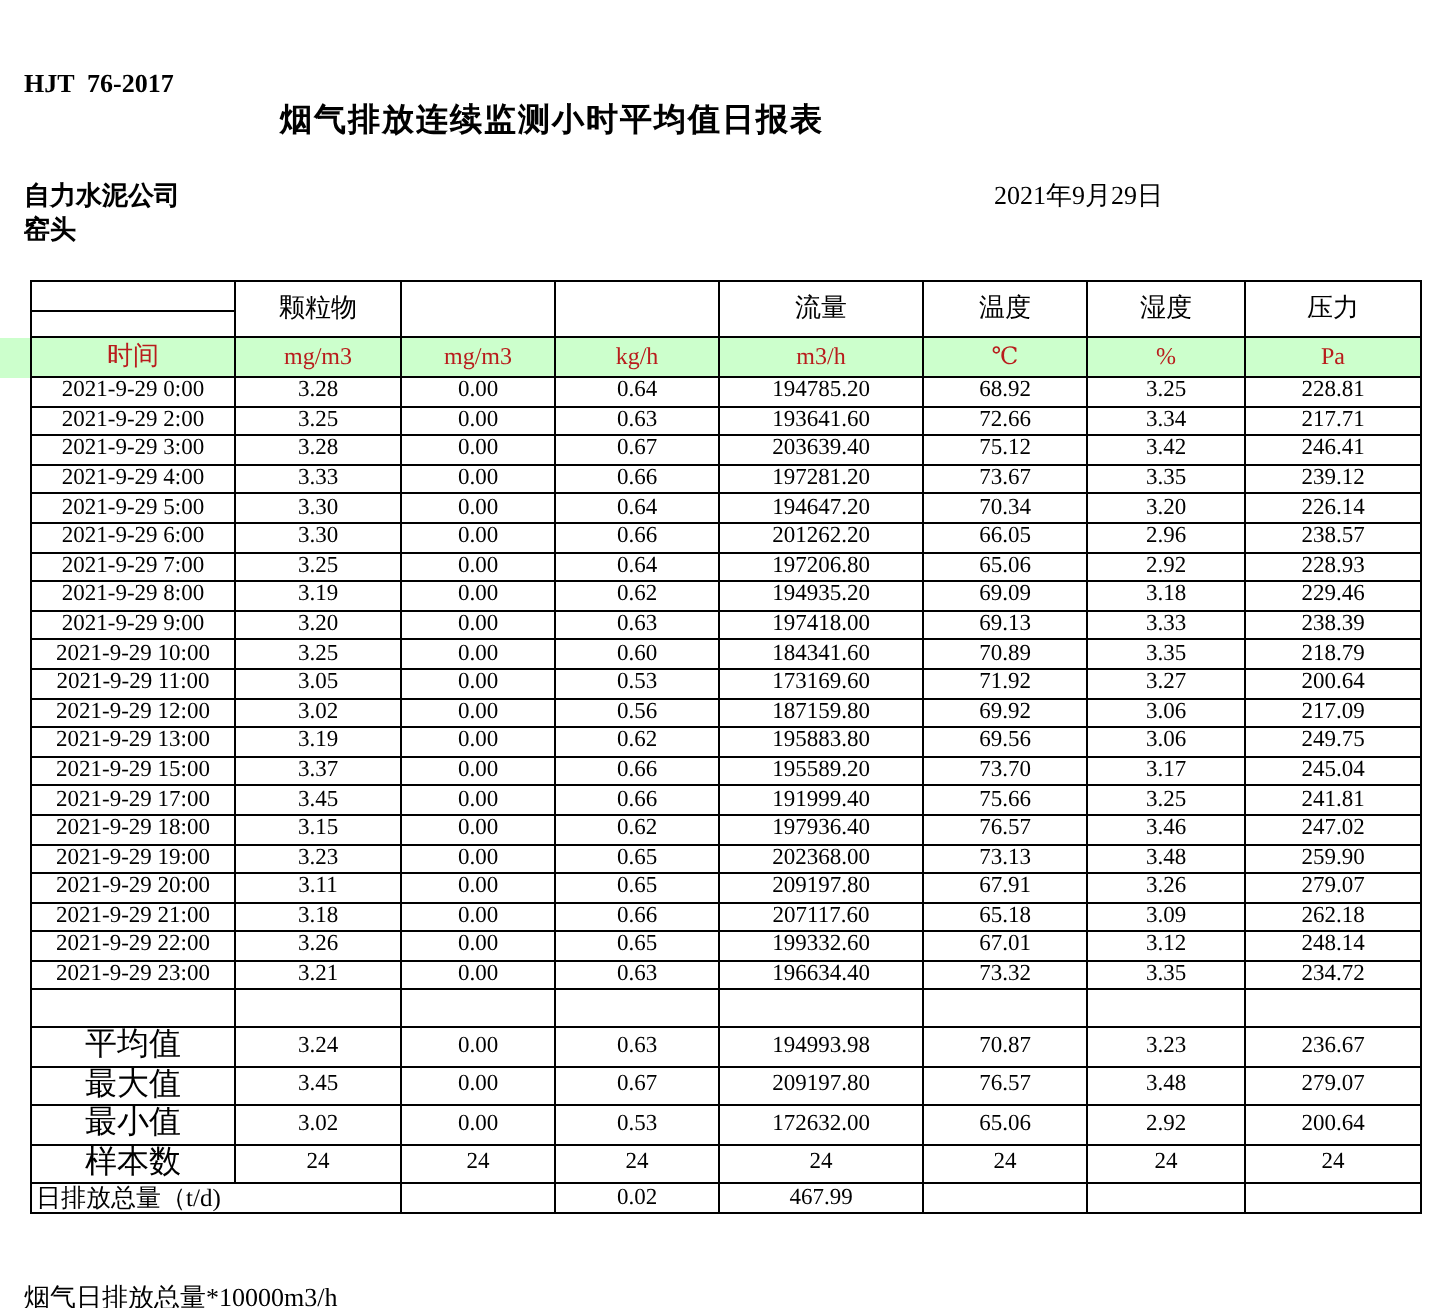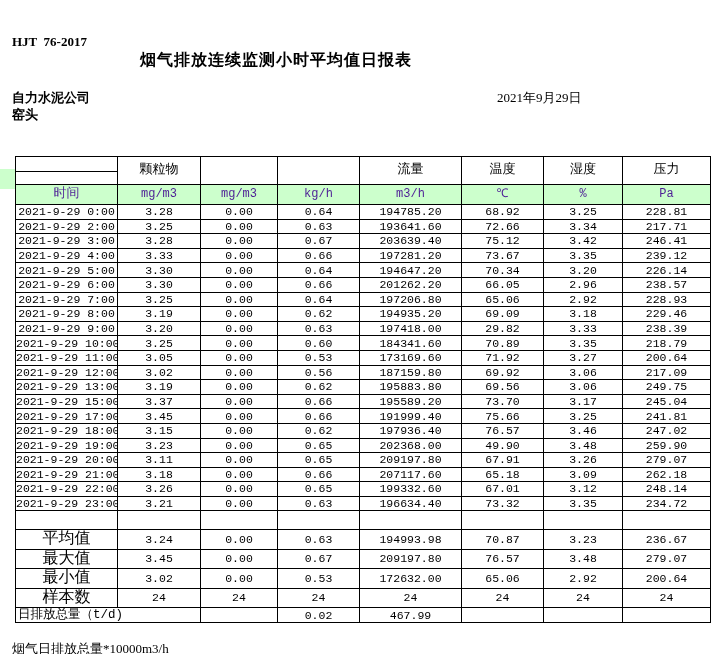--- a/index.html
+++ b/index.html
@@ -4,27 +4,27 @@
 <style>
   html,body{margin:0;padding:0;background:#fff;}
   .sheet{position:relative;width:718px;height:654px;background:#ffffff;overflow:hidden;
          font-family:"Liberation Serif","DejaVu Serif",serif;color:#000;margin-top:28px;}
   .std{position:absolute;left:12px;top:6px;font-weight:bold;font-size:13px;white-space:pre;}
   .title{position:absolute;left:140px;top:22px;font-weight:bold;font-size:16px;letter-spacing:1px;}
   .company{position:absolute;left:12px;top:61px;font-weight:bold;font-size:13px;}
   .location{position:absolute;left:12px;top:78px;font-weight:bold;font-size:13px;}
   .date{position:absolute;left:497px;top:61px;font-size:13px;}
   .green-strip{position:absolute;left:0;top:141px;width:16px;height:20px;background:#ccffcc;}
-  table{position:absolute;left:15px;top:128px;border-collapse:collapse;table-layout:fixed;width:695px;font-family:Liberation Mono, monospace;}
+  table{position:absolute;left:15px;top:112px;border-collapse:collapse;table-layout:fixed;width:695px;}
   td{border:1px solid #000;text-align:center;padding:0;font-size:11.5px;overflow:hidden;
      white-space:nowrap;line-height:1.15;}
   .r-group td{height:27px;font-size:13px;}
   .split-cell{position:relative;}
   .split-cell::after{content:"";position:absolute;left:-1px;right:-1px;top:50%;border-top:1px solid #000;}
-  .r-unit td{height:19px;background:#ccffcc;color:#4c1d95;font-size:12px;}
+  .r-unit td{height:19px;background:#ccffcc;color:#b91c1c;font-size:12px;}
   .r-unit .c-time{font-size:13px;}
   .r-data{height:14.6px;}
   .r-empty{height:19px;}
   .r-sum{height:15px;}
   .r-sum .c-label{font-size:16px;}
   .r-total{height:15px;}
   .r-total .c-left{text-align:left;padding-left:2px;font-size:12.5px;}
   .f-note{position:absolute;left:12px;top:612px;font-size:13px;}
   .f-report{position:absolute;left:24px;top:630px;font-size:13px;}
   .f-unit{position:absolute;left:200px;top:654px;font-size:17px;}
@@ -153,21 +153,21 @@
           <td>69.09</td>
           <td>3.18</td>
           <td>229.46</td>
         </tr>
         <tr class="r-data">
           <td class="c-time">2021-9-29 9:00</td>
           <td>3.20</td>
           <td>0.00</td>
           <td>0.63</td>
           <td>197418.00</td>
-          <td>29.82</td>
+          <td>69.13</td>
           <td>3.33</td>
           <td>238.39</td>
         </tr>
         <tr class="r-data">
           <td class="c-time">2021-9-29 10:00</td>
           <td>3.25</td>
           <td>0.00</td>
           <td>0.60</td>
           <td>184341.60</td>
           <td>70.89</td>
@@ -233,21 +233,21 @@
           <td>76.57</td>
           <td>3.46</td>
           <td>247.02</td>
         </tr>
         <tr class="r-data">
           <td class="c-time">2021-9-29 19:00</td>
           <td>3.23</td>
           <td>0.00</td>
           <td>0.65</td>
           <td>202368.00</td>
-          <td>49.90</td>
+          <td>73.13</td>
           <td>3.48</td>
           <td>259.90</td>
         </tr>
         <tr class="r-data">
           <td class="c-time">2021-9-29 20:00</td>
           <td>3.11</td>
           <td>0.00</td>
           <td>0.65</td>
           <td>209197.80</td>
           <td>67.91</td>

